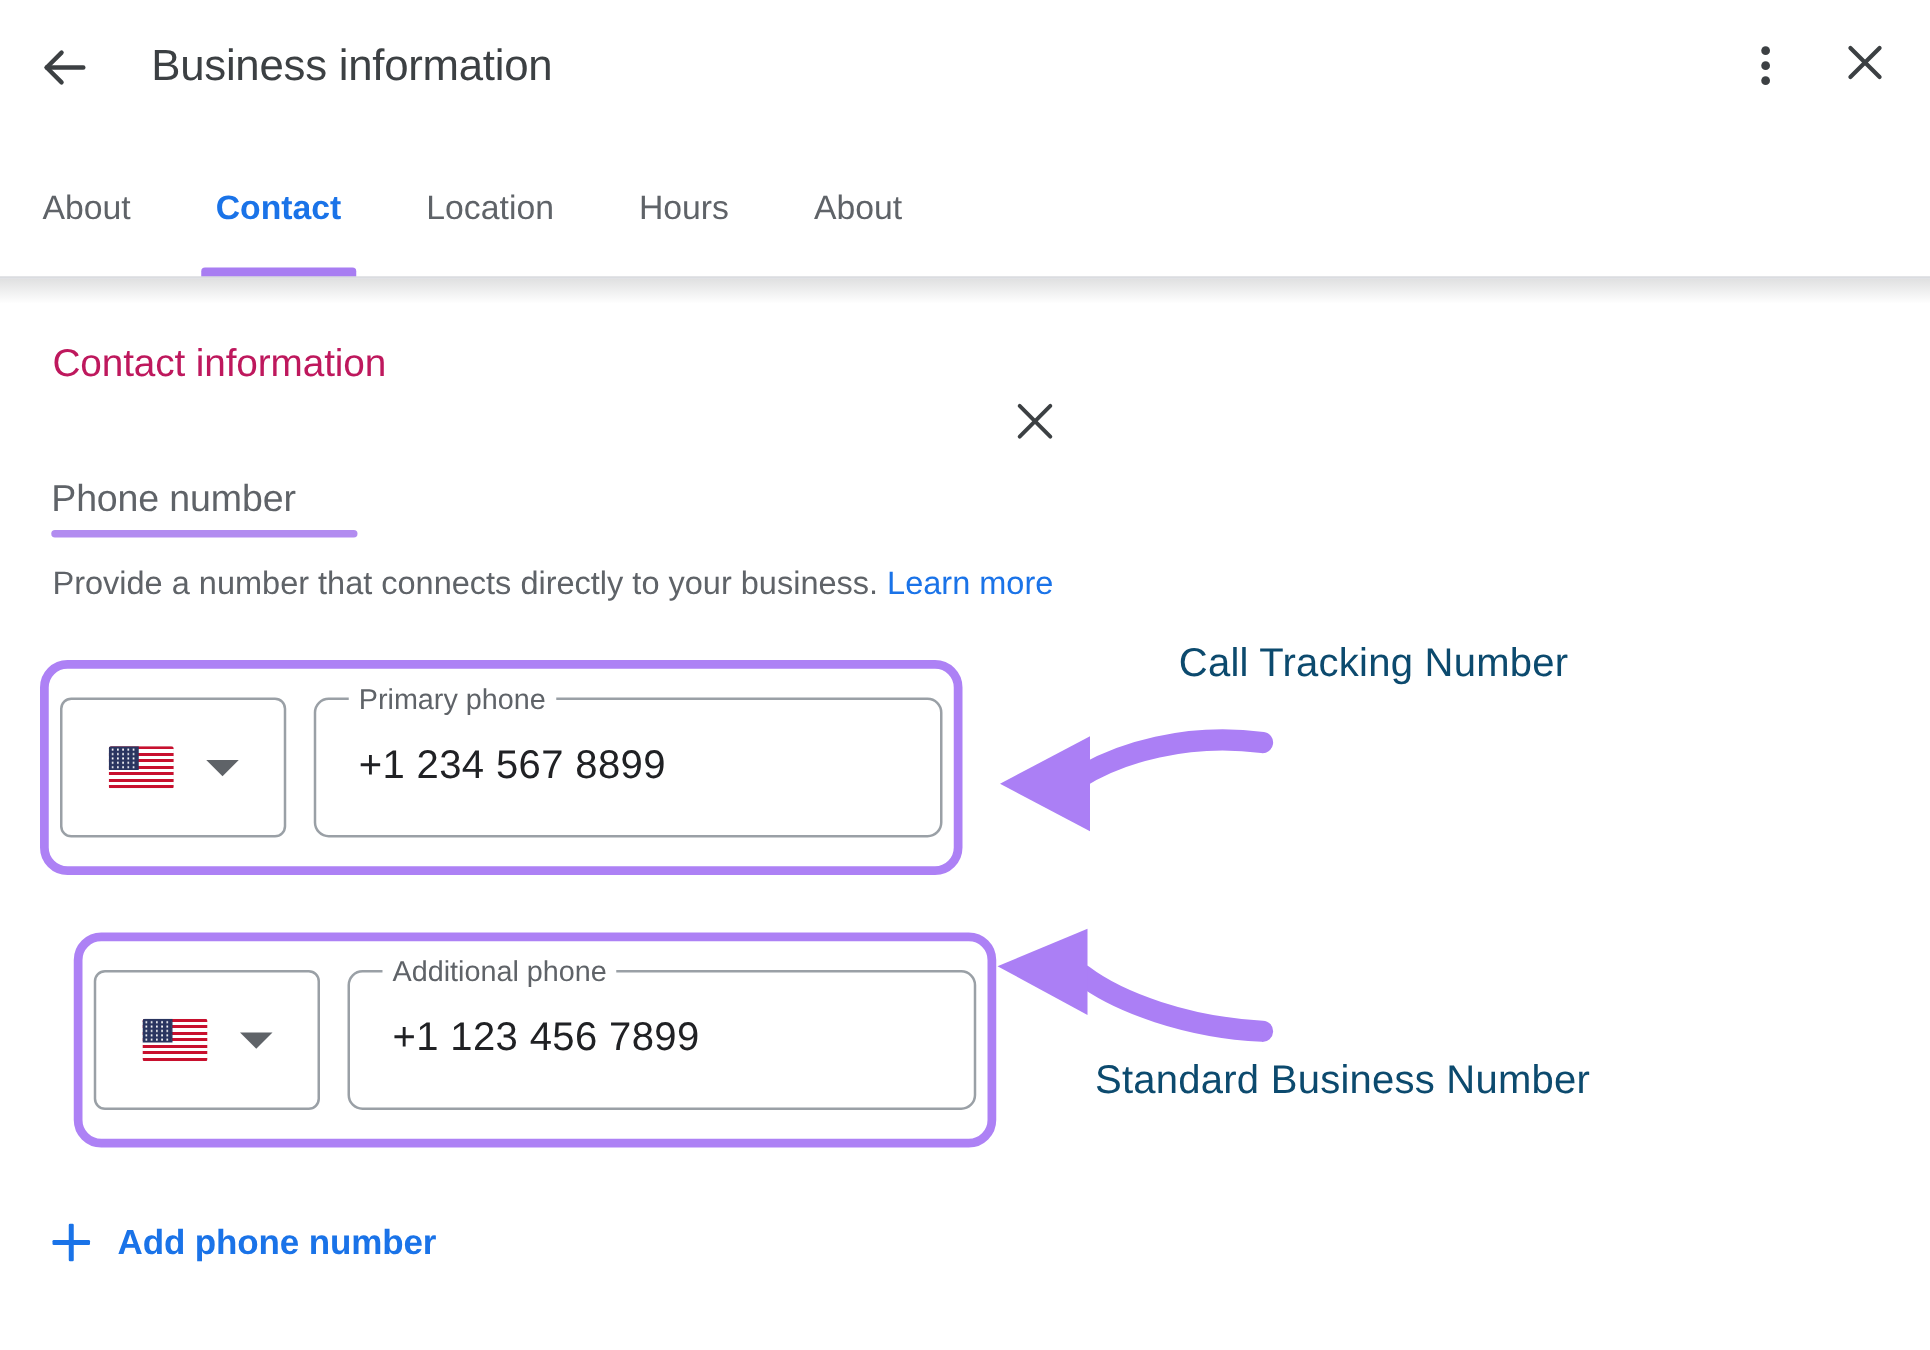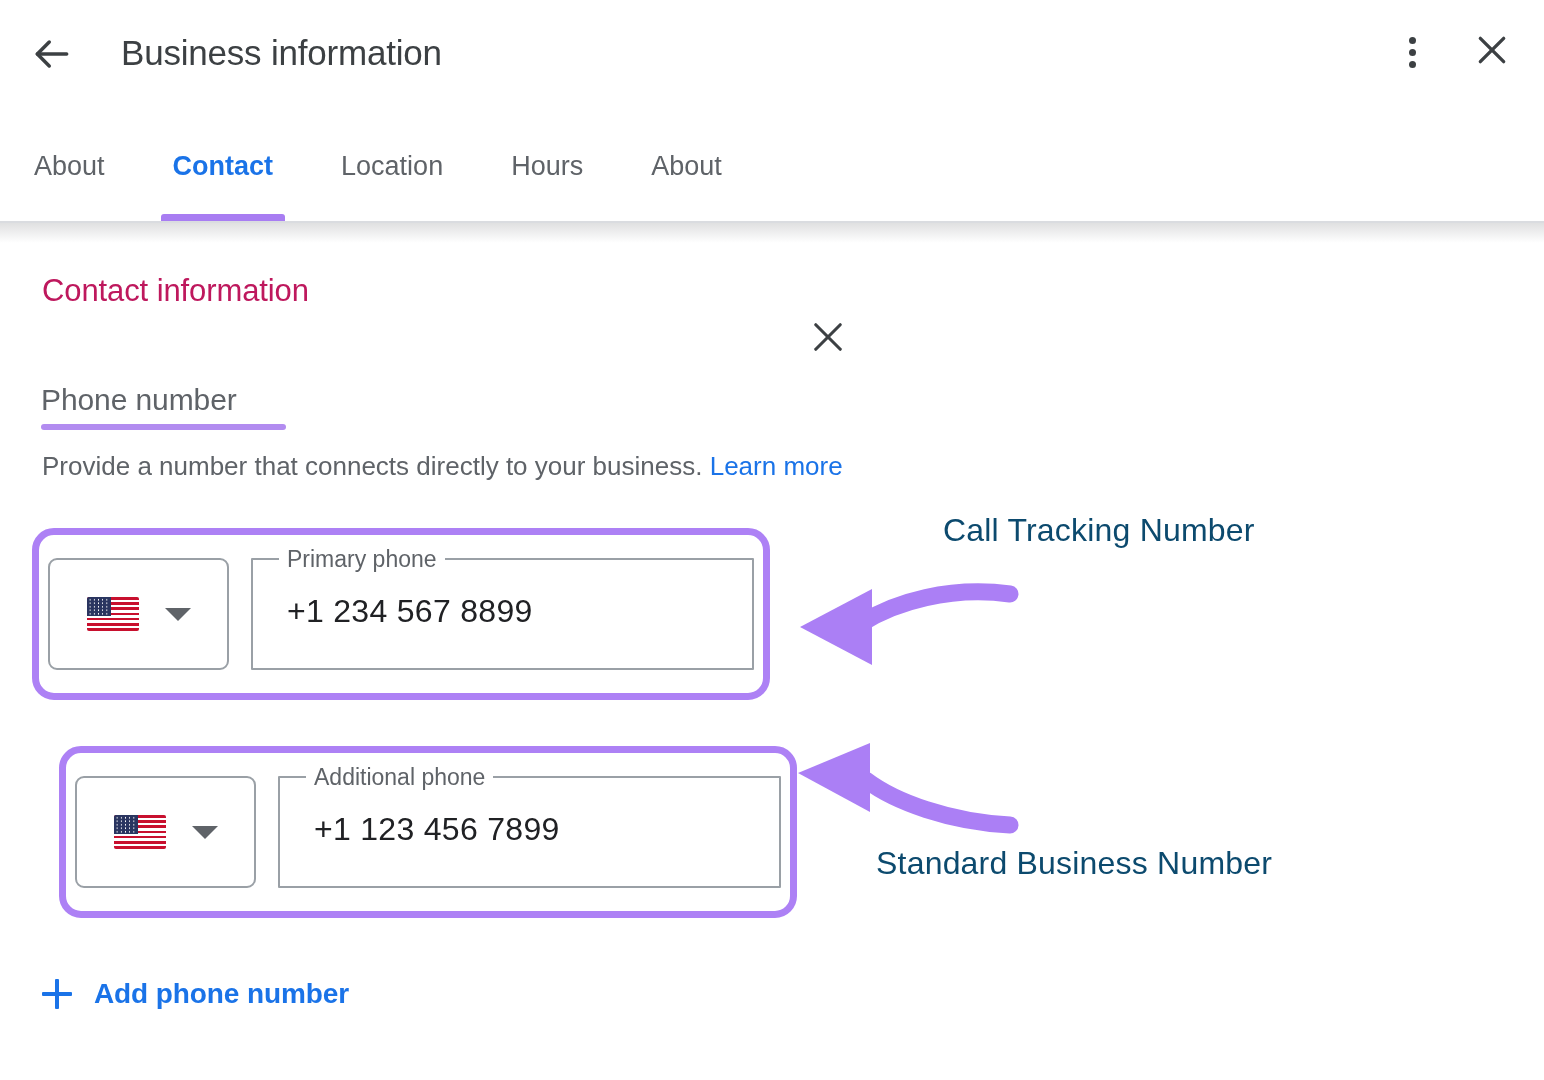--- a/index.html
+++ b/index.html
@@ -252,21 +252,21 @@
   }
 
   .text-field {
     position: absolute;
     left: 219px;
     top: 30px;
     width: 503px;
     height: 112px;
     box-sizing: border-box;
     border: 2px solid #9aa0a6;
-    border-radius: 1px;
+    border-radius: 12px;
     background: #fff;
     cursor: text;
   }
   .tf-label {
     position: absolute;
     left: 26px;
     top: -16px;
     background: #ffffff;
     padding: 0 8px;
     font-size: 23px;

